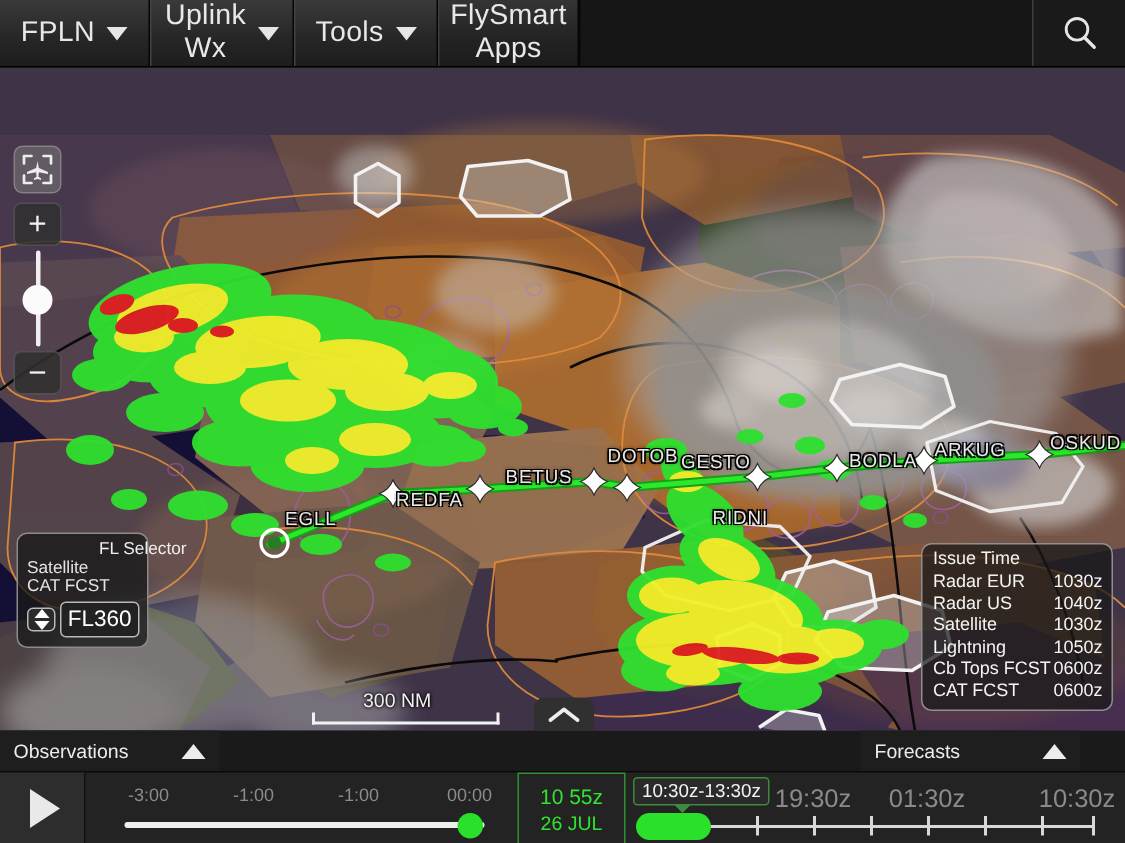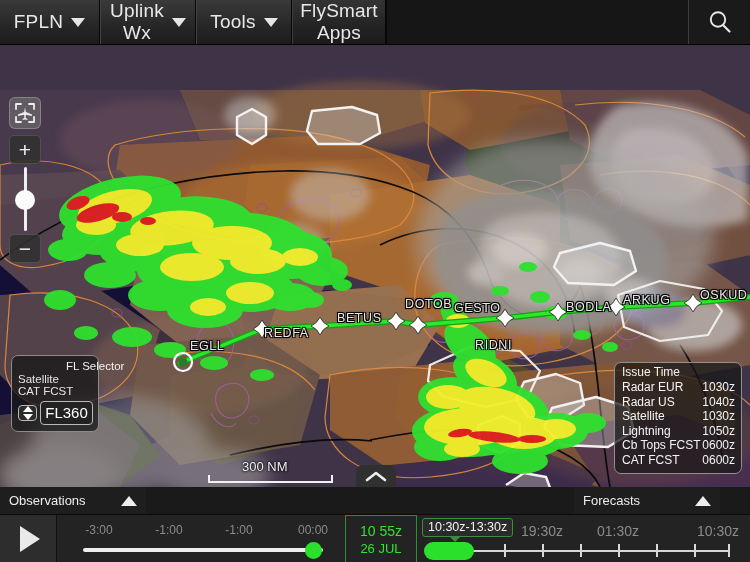--- a/index.html
+++ b/index.html
@@ -249,21 +249,21 @@
     background: #d8d8d8;
   }
   .fctick {
     position: absolute; top: 29px; width: 2px; height: 13px; background: #d8d8d8;
   }
   #fcstknob {
     position: absolute; left: 6px; top: 27px; width: 50px; height: 18px;
     border-radius: 9px; background: #2ae02a; cursor: pointer;
   }
   .fclbl {
-    position: absolute; top: 8px; color: #8b8b8b; font-size: 14px;
+    position: absolute; top: 8px; color: #8b8b8b; font-size: 17px;
     transform: translateX(-50%); white-space: nowrap;
   }
 
   
   .wplbl {
     position: absolute; color: #e9e9e9; font-size: 12.5px;
     letter-spacing: .6px;
     text-shadow: 1px 1px 0 #000, -1px 1px 0 #000, 1px -1px 0 #000, -1px -1px 0 #000,
                  0 0 3px #000;
     white-space: nowrap; pointer-events: none;

